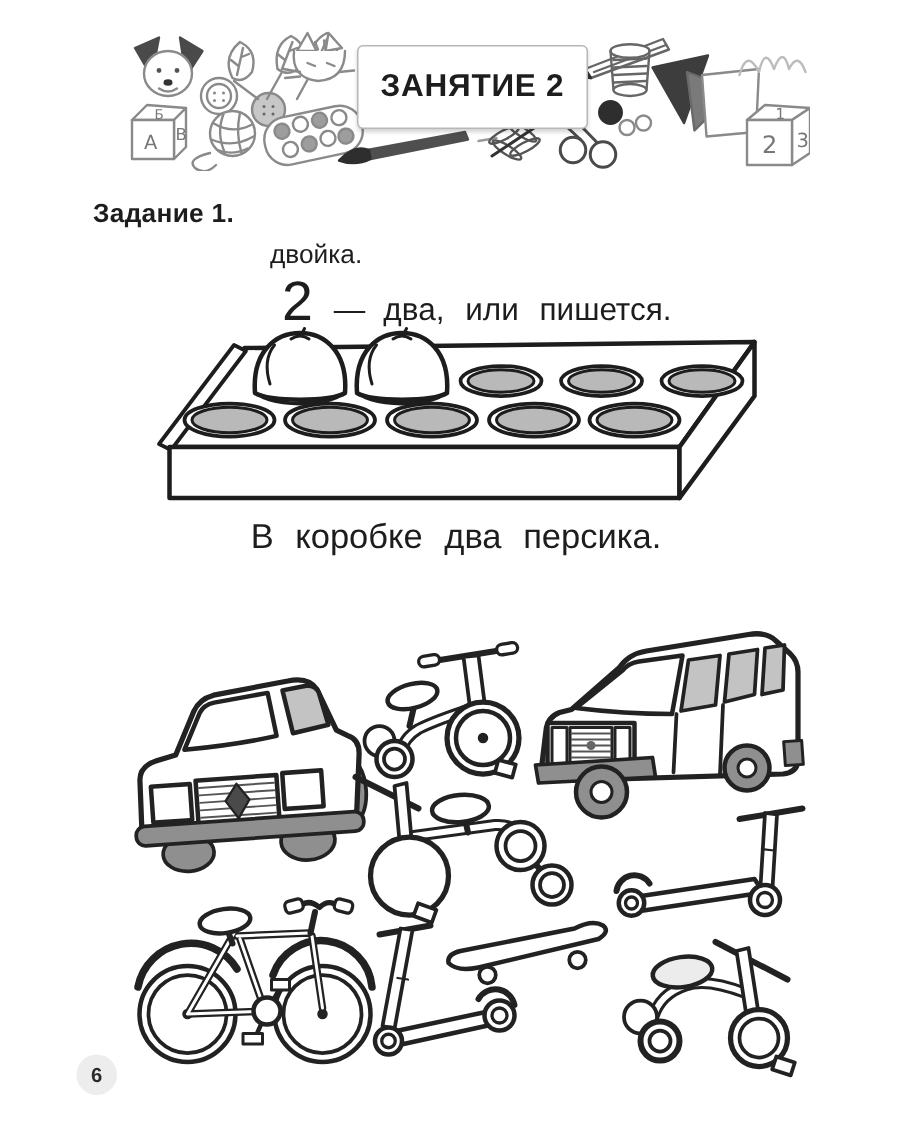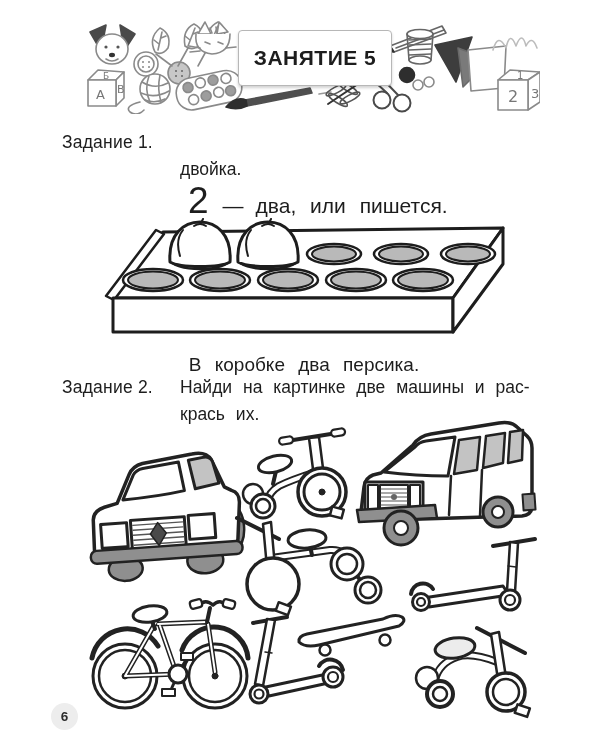--- a/index.html
+++ b/index.html
@@ -7,32 +7,32 @@
         font-family:"Liberation Sans",sans-serif;color:#1d1d1d;}
   
   .header{position:absolute;left:60px;top:20px;width:480px;height:94px;}
   .header svg{position:absolute;left:0;top:0;}
   .title-box{position:absolute;left:178px;top:10px;width:152px;height:54px;background:#fff;
              border:1.5px solid #b7b7b7;border-radius:4px;box-shadow:0 2px 3px rgba(0,0,0,.18);
              display:flex;align-items:center;justify-content:center;
              font-size:21px;font-weight:bold;letter-spacing:.5px;}
   
   .task{position:absolute;left:62px;width:484px;display:flex;font-size:17.5px;line-height:27px;}
-  .task .lbl{flex:0 0 118px;font-weight:normal;letter-spacing:.2px;}
+  .task .lbl{flex:0 0 118px;font-weight:bold;letter-spacing:.2px;}
   .task .txt{flex:1;word-spacing:6px;}
   .task1{top:129px;}
   .task2{top:374px;}
   
   .digit-line{position:absolute;left:188px;top:180px;display:flex;align-items:baseline;}
   .digit-line .big{font-size:37px;font-weight:400;margin-right:14px;}
   .digit-line .dash{font-size:21px;margin-right:12px;}
   .digit-line .cap{font-size:21px;word-spacing:8px;}
   
   .peach-figure{position:absolute;left:88px;top:218px;width:432px;margin:0;}
-  .peach-figure figcaption{text-align:center;font-size:19px;word-spacing:8px;margin-top:12px;}
+  .peach-figure figcaption{text-align:center;font-size:23px;word-spacing:8px;margin-top:2px;}
   
   .vehicles{position:absolute;left:55px;top:416px;}
   
   .page-num{position:absolute;left:51px;top:703px;width:27px;height:27px;border-radius:50%;
             background:#ededed;display:flex;align-items:center;justify-content:center;
             font-size:13.5px;font-weight:bold;color:#2b2b2b;}
   svg{display:block;}
 </style>
 </head>
 <body>
@@ -167,21 +167,21 @@
       <g>
         <polygon points="438,60 450,50 480,52 468,60" fill="#fff"></polygon>
         <polygon points="468,60 480,52 480,82 468,90" fill="#fff"></polygon>
         <rect x="438" y="60" width="30" height="30" fill="#fff"></rect>
         <text x="457" y="59" font-size="10" fill="#777" stroke="none" font-family="DejaVu Sans, sans-serif">1</text>
         <text x="448" y="82" font-size="16" fill="#777" stroke="none" font-family="DejaVu Sans, sans-serif">2</text>
         <text x="471" y="78" font-size="13" fill="#777" stroke="none" font-family="DejaVu Sans, sans-serif">3</text>
       </g>
     </svg>
     <div class="title-box">
-      <span>ЗАНЯТИЕ 5</span>
+      <span>ЗАНЯТИЕ 2</span>
     </div>
   </div>
 
   <div class="task task1">
     <span class="lbl">Задание 1.</span>
     <span class="txt">
       <br>
       <span>двойка.</span>
     </span>
   </div>
@@ -234,27 +234,20 @@
         <ellipse cx="180" cy="42" rx="29" ry="9" fill="#fff" stroke-width="2.5"></ellipse>
         <path d="M150,44 C148,16 164,4 180,4 C196,4 212,16 210,44 C200,50 160,50 150,44 Z" fill="#fff" stroke-width="3"></path>
         <path d="M174,8 Q180,4 186,8" stroke-width="2"></path>
         <line x1="181" y1="5" x2="183" y2="1" stroke-width="2"></line>
         <path d="M160,38 Q155,22 163,12" stroke-width="2"></path>
       </g>
     </svg>
     <figcaption>В коробке два персика.</figcaption>
   </figure>
 
-  <div class="task task2">
-    <span class="lbl">Задание 2.</span>
-    <span class="txt">
-      <span>Найди на картинке две машины и рас-</span><br>
-      <span>крась их.</span>
-    </span>
-  </div>
 
   <svg class="vehicles" width="492" height="312" viewBox="0 0 492 312" stroke="#222" stroke-linejoin="round" stroke-linecap="round" fill="none">
 
     <g transform="translate(25,28) rotate(-4 85 70)">
       <ellipse cx="152" cy="88" rx="11" ry="22" fill="#8f8f8f" stroke-width="2.5"></ellipse>
       <ellipse cx="42" cy="122" rx="17" ry="12" fill="#8f8f8f" stroke-width="2.5"></ellipse>
       <ellipse cx="122" cy="119" rx="18" ry="13" fill="#8f8f8f" stroke-width="2.5"></ellipse>
       <path d="M12,105 L13,72 Q13,62 25,59 L38,56 L52,28 Q56,20 66,18 L116,12 Q130,10 135,19 L146,47 L153,51 Q161,54 160,64 L156,100 Q155,109 145,110 L24,112 Q12,112 12,105 Z" fill="#fff" stroke-width="3.5"></path>
       <path d="M44,53 L56,29 Q59,24 66,23 L102,19 L106,48 Q80,52 44,53 Z" fill="#fff" stroke-width="3"></path>
       <path d="M112,18 L128,16 Q134,16 136,21 L141,43 L117,47 Z" fill="#c3c3c3" stroke-width="3"></path>

